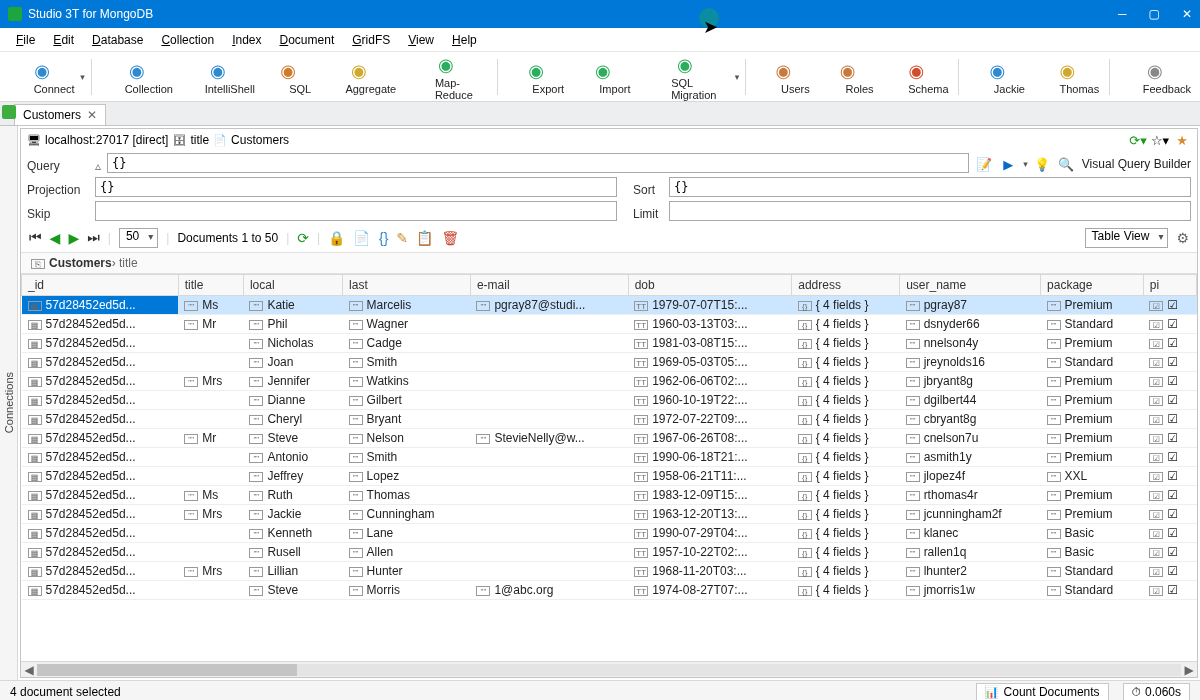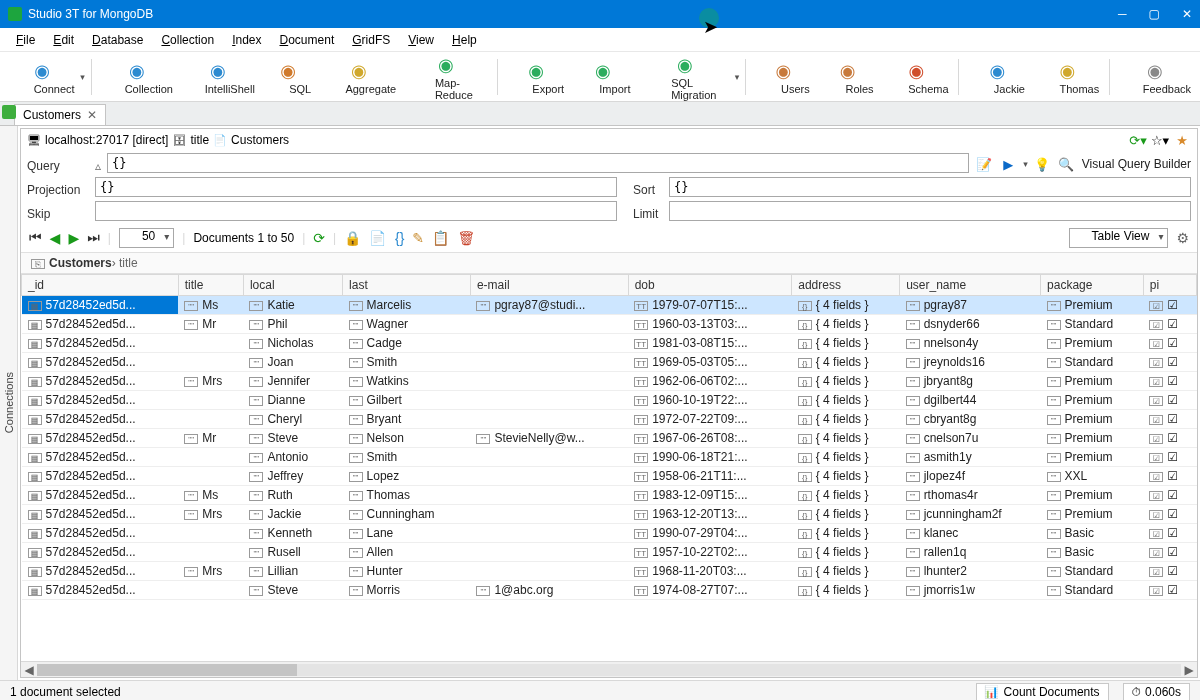--- a/index.html
+++ b/index.html
@@ -32,21 +32,21 @@
 .queryrow label { width:62px; color:#333; }
 .qinput { flex:1; border:1px solid #a8a8a8; height:20px; padding:0 4px; font-family:monospace; font-size:12px; background:#fff; }
 .qbtns { display:flex; align-items:center; gap:6px; }
 .qbtn { width:18px; height:18px; display:flex; align-items:center; justify-content:center; cursor:pointer; font-size:13px; }
 .restabs { display:flex; border-bottom:1px solid #c4c4c4; margin-top:2px; }
 .restab { padding:3px 10px; border:1px solid #c4c4c4; border-bottom:none; background:#fff; cursor:pointer; margin-right:-1px; }
 .restab.inactive { background:#f2f2f2; }
 .resbar { height:30px; display:flex; align-items:center; padding:0 8px; gap:8px; border-bottom:1px solid #e0e0e0; }
 .navb { cursor:pointer; color:#333; font-size:14px; }
 .navb.green { color:#1a9a1a; }
-.dropbtn { border:1px solid #a8a8a8; height:20px; padding:0 18px 0 22px; background:#fff; position:relative; cursor:pointer; }
+.dropbtn { border:1px solid #a8a8a8; height:20px; padding:0 18px 0 6px; background:#fff; position:relative; cursor:pointer; }
 .dropbtn:after { content:"▾"; position:absolute; right:4px; top:2px; font-size:10px; color:#555; }
 .pathbar { padding:3px 10px; background:#fafafa; border-bottom:1px solid #e0e0e0; }
 .pathbar b { color:#333; }
 .tblwrap { flex:1; overflow:auto; }
 table { border-collapse:collapse; width:100%; }
 th { background:#f8f8f8; border:1px solid #d8d8d8; padding:3px 6px; text-align:left; font-weight:normal; color:#333; font-size:12px; position:sticky; top:0; }
 td { border-bottom:1px solid #eee; padding:2px 6px; white-space:nowrap; color:#222; }
 tr.sel td { background:#cde6ff; }
 tr.sel td.first { background:#0078d7; color:#fff; }
 .cic { display:inline-block; width:14px; height:10px; border:1px solid #999; margin-right:4px; font-size:8px; text-align:center; line-height:9px; color:#666; vertical-align:middle; }
@@ -453,20 +453,20 @@
       <div class="arrow">◀</div>
       <div class="track">
           <div class="thumb"></div>
         </div>
       <div class="arrow">▶</div>
     </div>
   </div>
 </div>
 
 <div class="status">
-  <span>1 document selected</span>
+  <span>4 document selected</span>
   <span class="sp"></span>
   <span class="box">📊 <span>Count Documents</span></span>
   <span class="box">⏱ <span>0.060s</span></span>
 </div>
 
 <div class="circle"></div>
 <div class="cursor">➤</div>
 
 </body></html>

